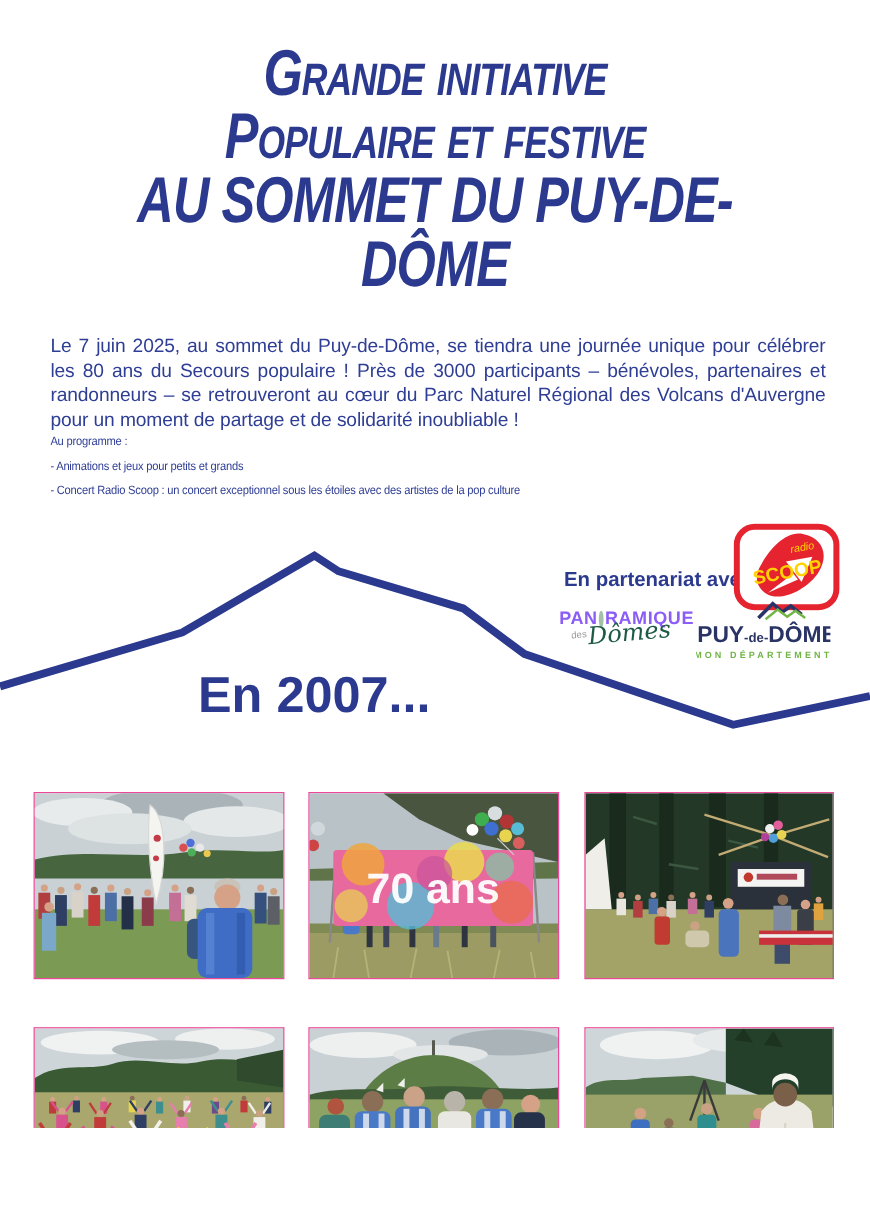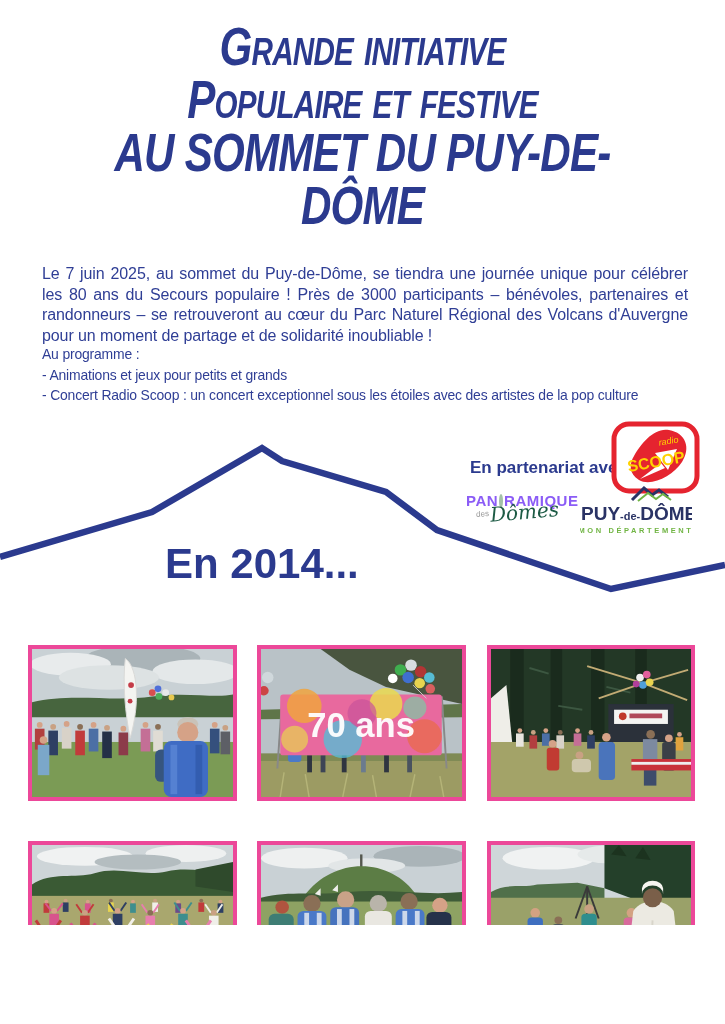--- a/index.html
+++ b/index.html
@@ -1,17 +1,17 @@
 <!DOCTYPE html>
 <html><head>
 <meta charset="utf-8">
 <style>
   html,body { margin:0; padding:0; background:#ffffff; }
   .page {
-    position:relative; width:725px; height:925px; margin:0 auto;
+    position:relative; width:725px; height:925px; margin:15px auto;
     background:#ffffff; overflow:hidden;
     font-family:"Liberation Sans", sans-serif;
     color:#2b3a8e;
   }
   
   .title-block {
     position:absolute; top:20px; left:0; width:725px;
     text-align:center;
     font-weight:bold; font-style:italic; font-variant:small-caps;
     font-size:54px; line-height:53px; letter-spacing:-1px;
@@ -24,21 +24,21 @@
     font-size:34px; letter-spacing:-0.5px; color:#2b3a8e;
   }
   
   .intro {
     position:absolute; left:42px; top:248px; width:646px;
     font-size:16px; line-height:20.5px; letter-spacing:-0.1px;
     color:#2f3e95; text-align:justify;
   }
   .program {
     position:absolute; left:42px; top:344px; width:680px;
-    font-size:15px; line-height:20.5px; letter-spacing:-0.2px;
+    font-size:10px; line-height:20.5px; letter-spacing:-0.2px;
     color:#2f3e95;
   }
   .program div { white-space:nowrap; transform:scaleX(0.93); transform-origin:left center; }
   
   .ridge { position:absolute; left:0; top:438px; width:725px; height:165px; }
   
   .partner-label {
     position:absolute; left:470px; top:458px;
     font-size:17px; font-weight:bold; color:#2b3a8e;
   }
@@ -53,21 +53,21 @@
                  font-size:20px; color:#1d5b45; transform:rotate(-5deg); }
   .pano-des { font-size:8px; color:#9a9a9a; font-family:"Liberation Sans",sans-serif;
               font-style:normal; vertical-align:6px; margin-right:1px; }
   .pdd-logo { position:absolute; left:580px; top:484px; width:112px; height:56px; }
   
   .memories-heading {
     position:absolute; left:165px; top:540px;
     font-size:42px; font-weight:bold; color:#2b3a8e;
   }
   
-  figure.photo { margin:0; position:absolute; border:4px solid #ec4899;
+  figure.photo { margin:0; position:absolute; border:1px solid #ec4899;
                  box-sizing:border-box; background:#eee; }
   figure.photo svg { display:block; width:100%; height:100%; }
   .p1 { left:28px;  top:645px; width:209px; height:156px; }
   .p2 { left:257px; top:645px; width:209px; height:156px; }
   .p3 { left:487px; top:645px; width:208px; height:156px; }
   .p4 { left:28px;  top:841px; width:209px; height:138px; }
   .p5 { left:257px; top:841px; width:209px; height:138px; }
   .p6 { left:487px; top:841px; width:208px; height:138px; }
 </style>
 </head>
@@ -115,21 +115,21 @@
     </div>
   </div>
 
   <svg class="pdd-logo" viewBox="0 0 112 56" role="img">
     <path d="M52,16 L64,4 L72,11 L79,6 L88,13" fill="none" stroke="#2a3365" stroke-width="3"></path>
     <path d="M58,17 L68,9 L76,15 L83,10 L91,16" fill="none" stroke="#71b544" stroke-width="2"></path>
     <text y="36" x="1" fill="#2a3365" font-weight="bold"><tspan font-size="19">PUY</tspan><tspan font-size="11">-de-</tspan><tspan font-size="19">DÔME</tspan></text>
     <text x="56" y="49" font-size="7.5" font-weight="bold" letter-spacing="2.6" fill="#71b544" text-anchor="middle">MON DÉPARTEMENT</text>
   </svg>
 
-  <div class="memories-heading">En 2014...</div>
+  <div class="memories-heading">En 2007...</div>
 
   <figure class="photo p1" role="img" aria-label="Crowd gathered in a meadow around a white feather flag, volunteer in blue vest in front, cloudy sky and wooded hills">
     <svg viewBox="0 0 209 156" preserveAspectRatio="none">
       <rect width="209" height="156" fill="#c9d1d5"></rect>
       <ellipse cx="115" cy="10" rx="60" ry="14" fill="#aab4b8"></ellipse>
       <ellipse cx="40" cy="16" rx="42" ry="12" fill="#e8ebec"></ellipse>
       <ellipse cx="170" cy="24" rx="45" ry="13" fill="#e4e8e9"></ellipse>
       <ellipse cx="80" cy="30" rx="52" ry="13" fill="#dde2e3"></ellipse>
       <path d="M0,72 L0,56 C40,46 85,56 125,50 C160,45 190,52 209,48 L209,72 Z" fill="#47653e"></path>
       <rect y="98" width="209" height="58" fill="#7b9b55"></rect>

